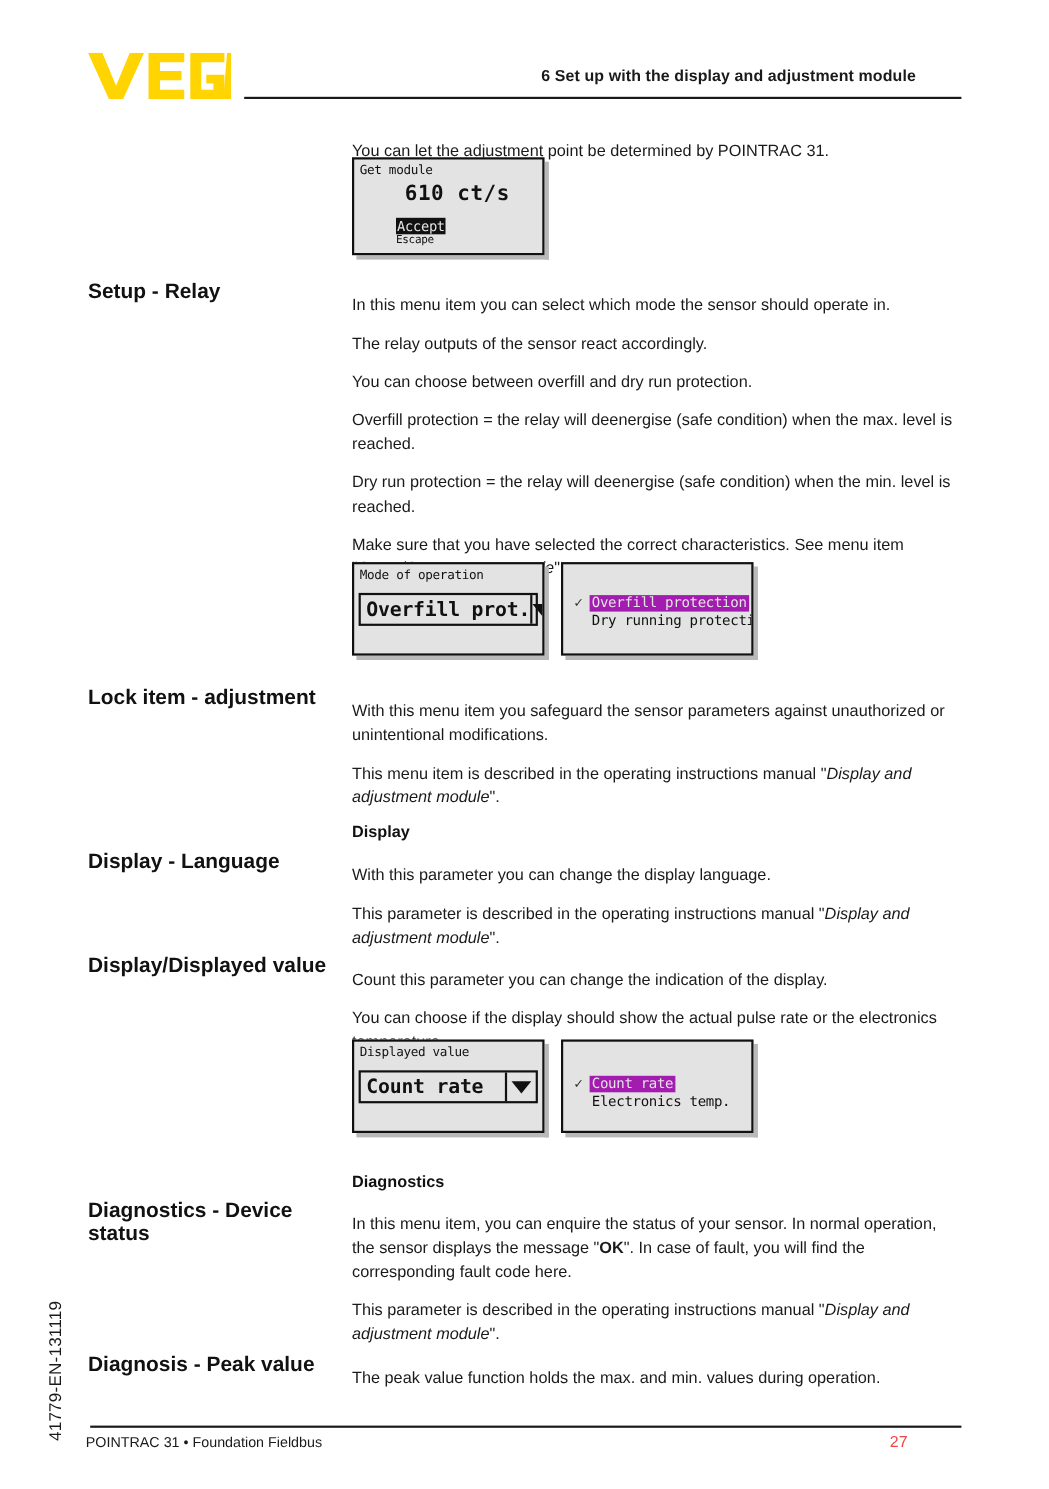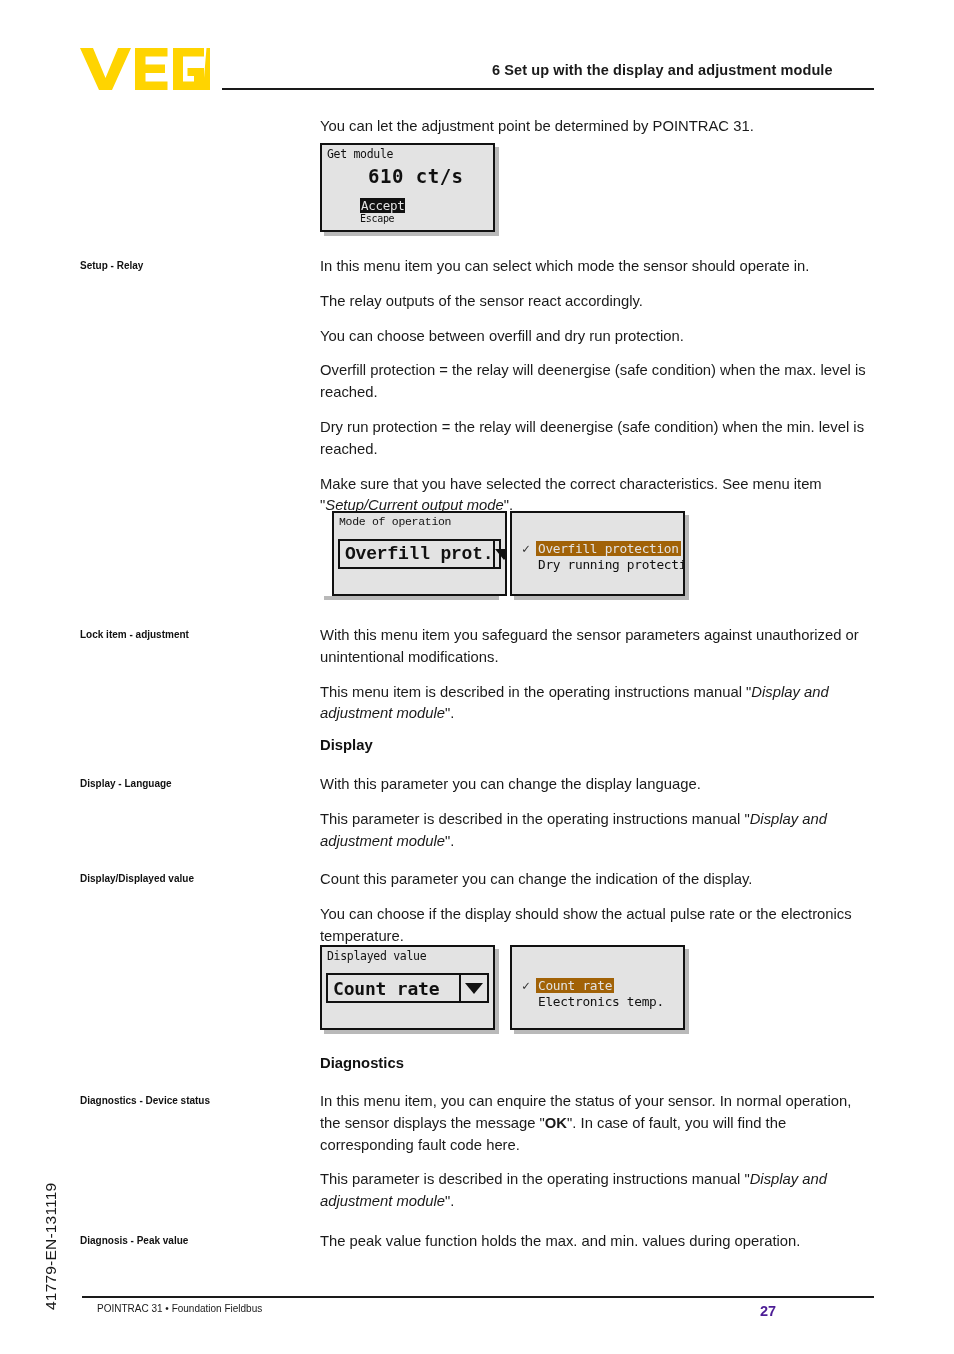--- a/index.html
+++ b/index.html
@@ -54,36 +54,36 @@
   .row {
     position: absolute;
     left: 80px;
     width: 795px;
   }
   .label-col {
     position: absolute;
     left: 0;
     top: 0;
     width: 230px;
-    font-size: 10px;
+    font-size: 19px;
     font-weight: bold;
     line-height: 20.5px;
     color: #111111;
   }
   .text-col {
     position: absolute;
     left: 240px;
     top: 0;
     width: 555px;
     font-size: 14.8px;
     line-height: 21.8px;
     color: #1a1a1a;
   }
   .text-col p {
-    margin: 0 0 13px 0;
+    margin: 12px 0 13px 0;
   }
   .text-col p:last-child { margin-bottom: 0; }
   .sec-heading {
     font-size: 14.8px;
     font-weight: bold;
     color: #111111;
     margin: 0;
   }
   em { font-style: italic; }
   strong { font-weight: bold; }
@@ -175,21 +175,21 @@
     letter-spacing: -0.3px;
     white-space: nowrap;
   }
   .lcd-check {
     width: 14px;
     font-size: 13px;
     line-height: 1;
     color: #333333;
   }
   .lcd-item-sel {
-    background: #a16207;
+    background: #a21caf;
     color: #e3e3e3;
     padding: 0 2px;
   }
   .lcd-item {
     padding: 0 2px;
   }
 
   
   .side-code {
     position: absolute;
@@ -209,35 +209,34 @@
   .footer-rule {
     position: absolute;
     left: 82px;
     top: 1296px;
     width: 792px;
     height: 2px;
     background: #1a1a1a;
   }
   .footer-left {
     position: absolute;
-    left: 97px;
+    left: 78px;
     top: 1303px;
-    font-size: 10px;
+    font-size: 13px;
     color: #1a1a1a;
     white-space: nowrap;
   }
   .footer-right {
     position: absolute;
     left: 760px;
     top: 1303px;
     width: 114px;
-    text-align: left;
+    text-align: center;
     font-size: 14.5px;
-    color: #4c1d95;
-    font-weight: bold;
+    color: #ef4444;
   }
 </style>
 </head>
 <body>
 
 <div class="page">
 
   <div class="header">
     <div class="logo">
       <svg viewBox="0 0 260 84" width="130" height="42" aria-label="VEGA">
@@ -275,21 +274,21 @@
       <p>The relay outputs of the sensor react accordingly.</p>
       <p>You can choose between overfill and dry run protection.</p>
       <p>Overfill protection = the relay will deenergise (safe condition) when the max. level is reached.</p>
       <p>Dry run protection = the relay will deenergise (safe condition) when the min. level is reached.</p>
       <p><span>Make sure that you have selected the correct characteristics. See menu item "</span><em>Setup/Current output mode</em><span>".</span></p>
     </div>
   </div>
 
   <div class="lcd-shadow" style="left:324px; top:596px; width:175px; height:4px;"></div>
   <div class="lcd-shadow" style="left:495px; top:515px; width:4px; height:85px;"></div>
-  <div class="lcd" style="left:332px; top:511px; width:175px; height:85px;font-family:Liberation Mono, monospace;">
+  <div class="lcd" style="left:320px; top:511px; width:175px; height:85px;">
     <div class="lcd-title">Mode of operation</div>
     <div class="lcd-field" style="left:4px; top:26px; width:163px; height:30px;">
       <div class="lcd-field-text">Overfill prot.</div>
       <div class="lcd-arrow-box">
           <div class="tri-down"></div>
         </div>
     </div>
   </div>
 
   <div class="lcd-shadow" style="left:514px; top:596px; width:175px; height:4px;"></div>

